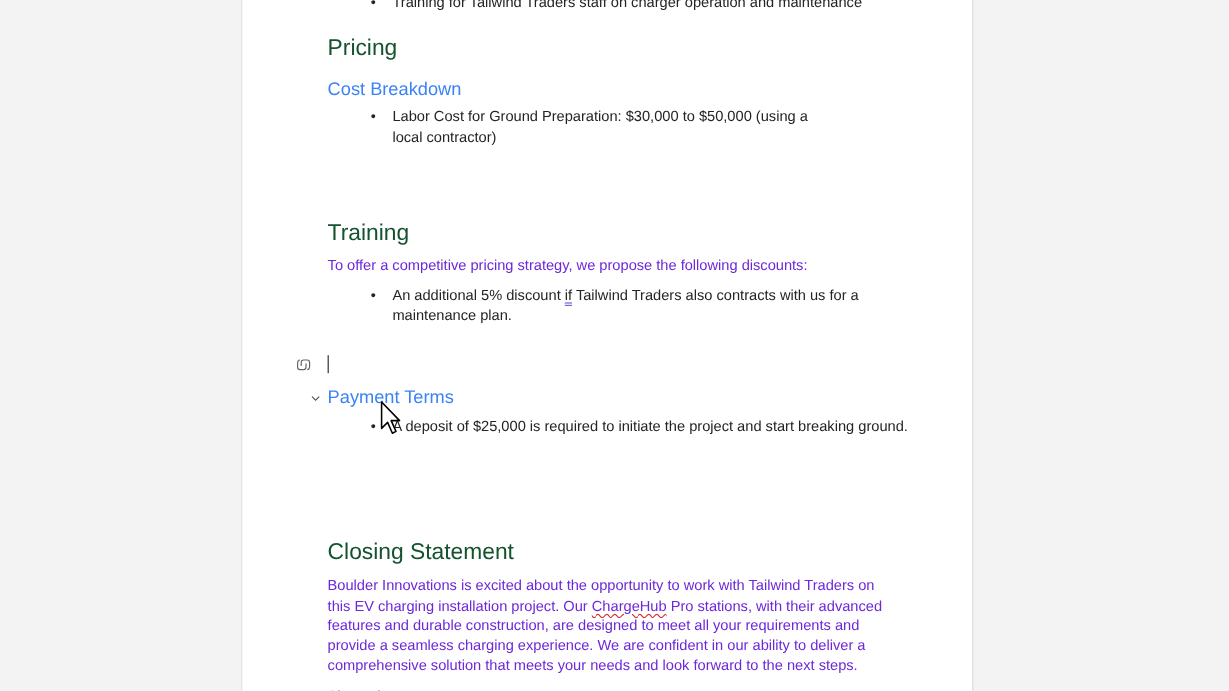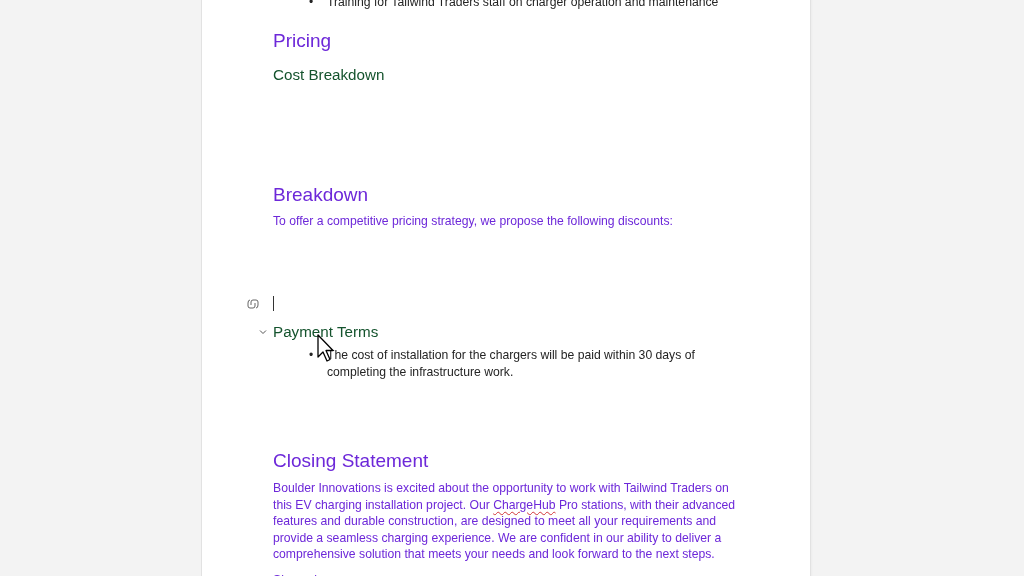--- a/index.html
+++ b/index.html
@@ -14,22 +14,22 @@
       width: 608px; height: 600px;
       background: #ffffff;
       box-shadow: 0 0 0 1px #e2e2e2, 1px 0 3px rgba(0,0,0,0.06);
     }
     .content {
       position: absolute; left: 71px; top: 0; width: 470px;
       color: #242424;
       font-size: 12.2px;
     }
     .abs { position: absolute; white-space: nowrap; }
-    .h1 { color: #6d28d9; font-size: 19px; }
-    .h2 { color: #14532d; font-size: 15.2px; }
+    .h1 { color: #14532d; font-size: 19px; }
+    .h2 { color: #3b82f6; font-size: 15.2px; }
     .body-text { font-size: 12.2px; line-height: 16.5px; color: #6d28d9; }
     ul.bullets { list-style: none; margin: 0; padding: 0; position: absolute; left: 36px; width: 430px; }
     ul.bullets li {
       position: relative; padding-left: 18px;
       font-size: 12.2px; line-height: 16.6px; color: #242424;
       white-space: normal;
     }
     ul.bullets li::before {
       content: "•"; position: absolute; left: 0; top: 0; font-size: 12px;
     }
@@ -56,32 +56,34 @@
   <div class="content">
 
     <ul class="bullets" style="top:4px;">
       <li style="white-space:nowrap;">Training for Tailwind Traders staff on charger operation and maintenance</li>
     </ul>
 
     <div class="abs h1" style="top:40px;">Pricing</div>
     <div class="abs h2" style="top:76px;">Cost Breakdown</div>
 
     <ul class="bullets" style="top:99px;">
+      <li style="width:370px;">Labor Cost for Ground Preparation: $30,000 to $50,000 (using a local contractor)</li>
     </ul>
 
-    <div class="abs h1" style="top:194px;">Breakdown</div>
+    <div class="abs h1" style="top:194px;">Training</div>
     <div class="abs body-text" style="top:223px;">To offer a competitive pricing strategy, we propose the following discounts:</div>
 
     <ul class="bullets" style="top:248px;">
+      <li style="width:390px;"><span>An additional 5% discount </span><span class="grammar">if</span><span> Tailwind Traders also contracts with us for a maintenance plan.</span></li>
     </ul>
 
     <div class="abs h2" style="top:333px;">Payment Terms</div>
 
     <ul class="bullets" style="top:357px;">
-      <li style="width:430px;">The cost of installation for the chargers will be paid within 30 days of completing the infrastructure work.</li>
+      <li style="width:430px;">A deposit of $25,000 is required to initiate the project and start breaking ground.</li>
     </ul>
 
     <div class="abs h1" style="top:460px;">Closing Statement</div>
 
     <div class="para body-text" style="top:490px;"><span>Boulder Innovations is excited about the opportunity to work with Tailwind Traders on this EV charging installation project. Our </span><span class="spell">ChargeHub</span><span> Pro stations, with their advanced features and durable construction, are designed to meet all your requirements and provide a seamless charging experience. We are confident in our ability to deliver a comprehensive solution that meets your needs and look forward to the next steps.</span></div>
 
     <div class="abs body-text" style="top:582px;">Sincerely,</div>
   </div>
 
   <svg class="copilot-icon" viewBox="0 0 14 12">

